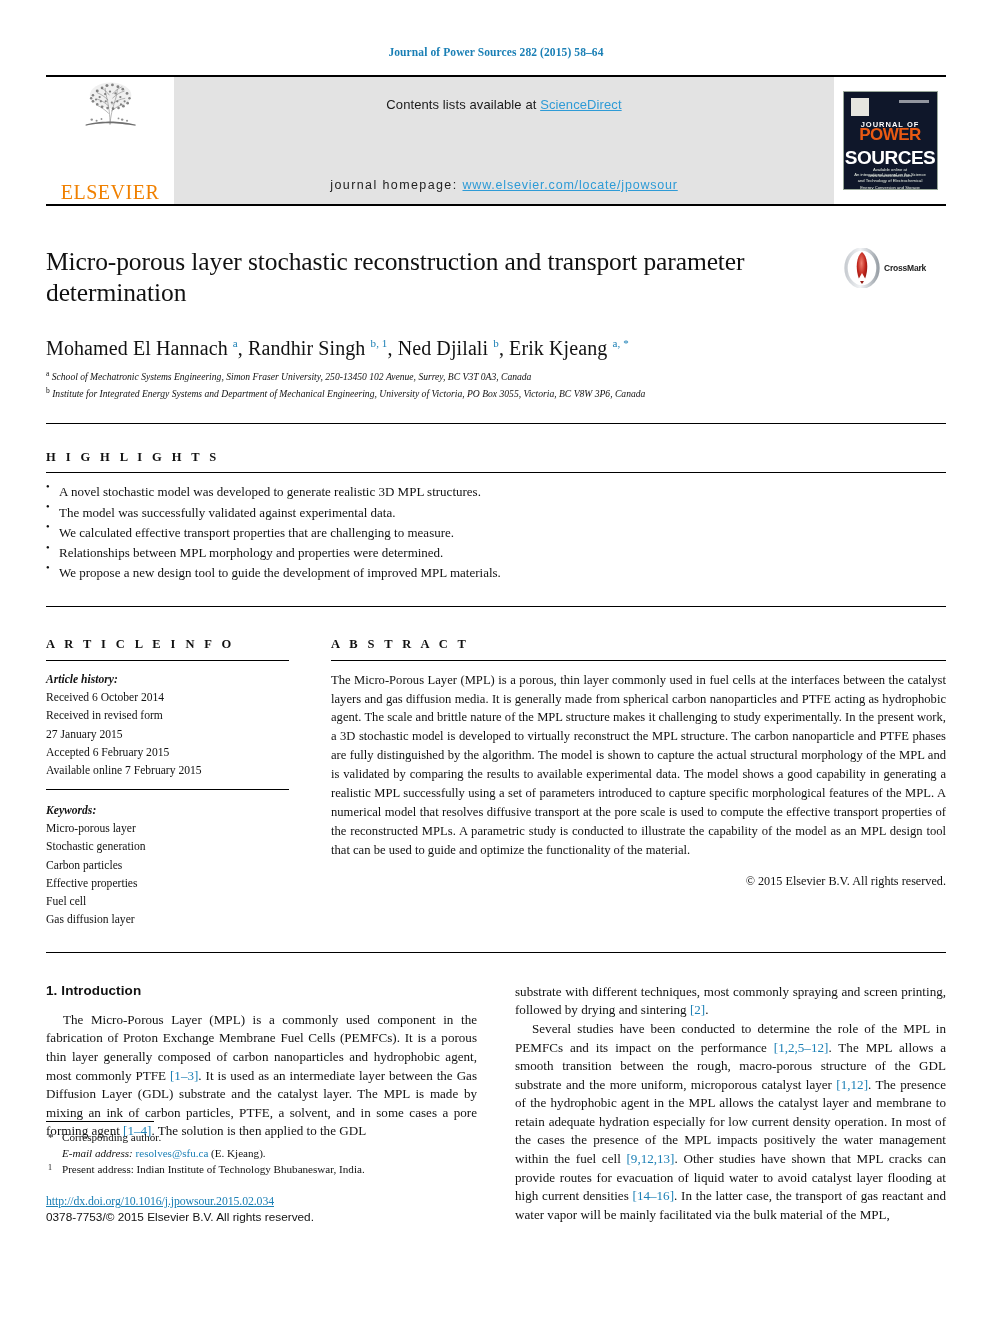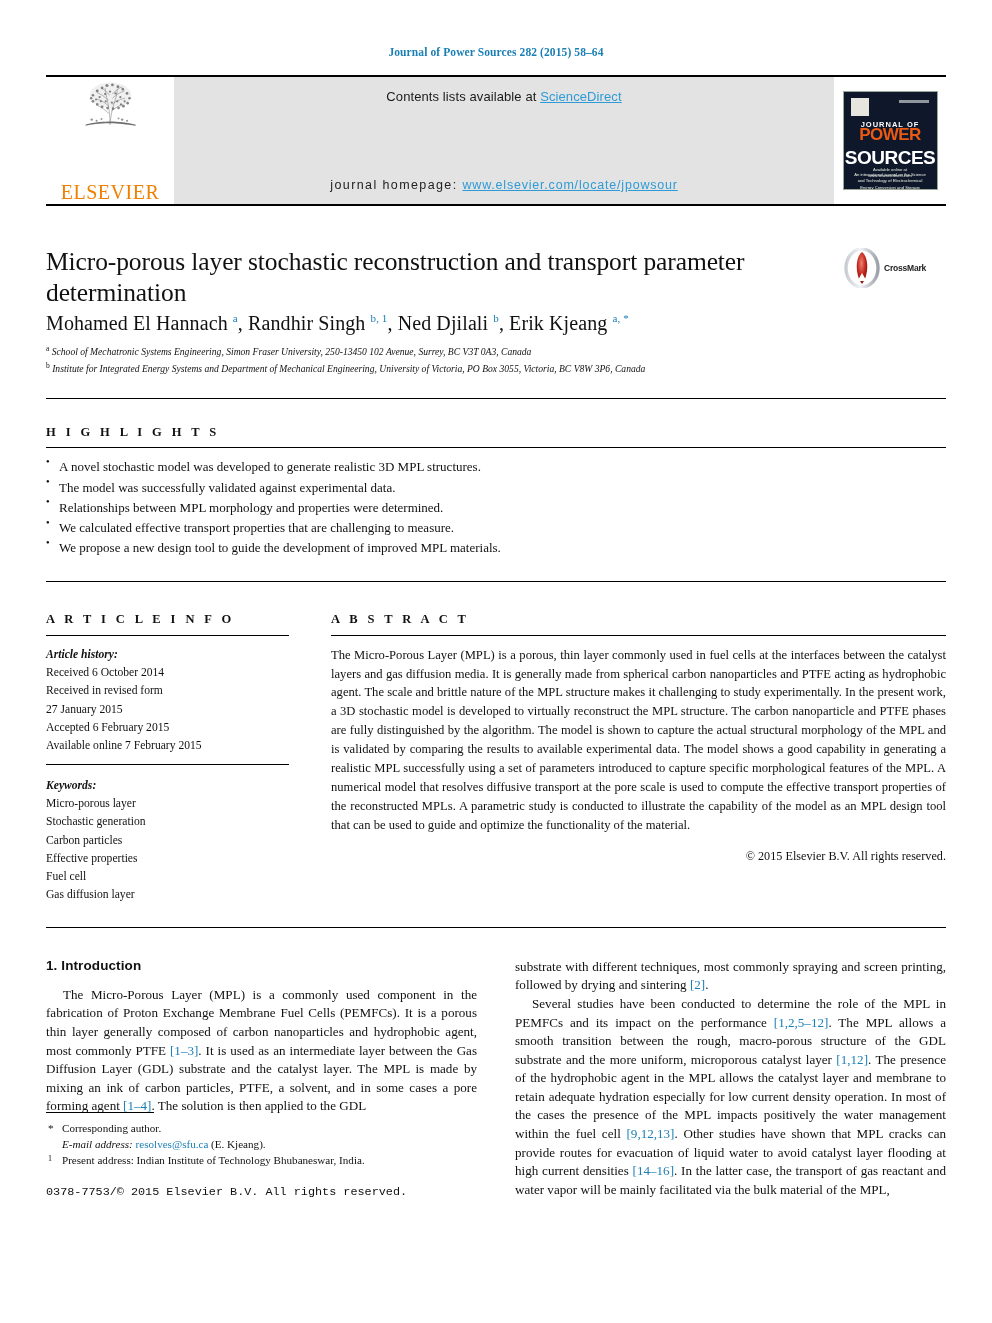--- a/index.html
+++ b/index.html
@@ -65,21 +65,21 @@
     line-height: 1;
     margin-top: 1px;
   }
   .mast-center {
     flex: 1 1 auto;
     background: #e3e3e3;
     display: flex;
     flex-direction: column;
     justify-content: space-between;
     align-items: center;
-    padding: 12px 0 12px 0;
+    padding: 20px 0 12px 0;
     box-sizing: border-box;
   }
   .contents-line {
     font-family: "Liberation Sans", sans-serif;
     font-size: 13px;
     color: #1a1a1a;
     letter-spacing: .1px;
   }
   .contents-line .sd-link {
     color: #2e9bd6;
@@ -167,21 +167,21 @@
     width: 86px; height: 44px;
     display: flex; align-items: center; gap: 4px;
   }
   .crossmark-label {
     font-family: "Liberation Sans", sans-serif;
     font-size: 8.5px; font-weight: 700; color: #222;
     letter-spacing: -0.2px;
   }
 
   .authors {
-    margin-top: 4px;
+    margin-top: 29px;
     font-family: "Liberation Serif", serif;
     font-size: 20px;
     color: #111;
     letter-spacing: .1px;
   }
   .authors sup { font-size: 11px; color: #1a7fb5; vertical-align: super; }
   .affiliations {
     margin-top: 8px;
     font-family: "Liberation Serif", serif;
     font-style: italic;
@@ -314,21 +314,21 @@
   .fn .ital { font-style: italic; }
   .doi-block { margin-top: 17px; }
   .doi-link {
     font-family: "Liberation Serif", serif;
     font-size: 11.8px;
     color: #1a7fb5;
     display: block;
     letter-spacing: -0.1px;
   }
   .issn-line {
-    font-family: Liberation Mono, monospace;
+    font-family: Liberation Sans, sans-serif;
     font-size: 11.8px;
     color: #111;
     margin-top: 1px;
   }
 </style>
 </head>
 <body>
 
 <div class="page">
 
@@ -463,22 +463,22 @@
   </div>
 
   <div class="body-rule"></div>
 
   <div class="section-wrap">
     <div class="sec-head">H I G H L I G H T S</div>
     <div class="highlights-rule-top"></div>
     <ul class="highlights-list">
       <li>A novel stochastic model was developed to generate realistic 3D MPL structures.</li>
       <li>The model was successfully validated against experimental data.</li>
+      <li>We calculated effective transport properties that are challenging to measure.</li>
       <li>Relationships between MPL morphology and properties were determined.</li>
-      <li>We calculated effective transport properties that are challenging to measure.</li>
       <li>We propose a new design tool to guide the development of improved MPL materials.</li>
     </ul>
   </div>
 
   <div class="body-rule"></div>
 
   <div class="info-abstract">
 
     <div class="col-info">
       <div class="sec-head">A R T I C L E   I N F O</div>
@@ -526,20 +526,21 @@
           <span>Corresponding author.</span>
           <br>
           <span class="ital">E-mail address:</span>
           <a class="ref" href="#">resolves@sfu.ca</a><span> (E. Kjeang).</span>
         </div>
         <div class="fn">
           <span class="marker sup">1</span>
           <span>Present address: Indian Institute of Technology Bhubaneswar, India.</span>
         </div>
         <div class="doi-block">
+          <a class="doi-link" href="#">http://dx.doi.org/10.1016/j.jpowsour.2015.02.034</a>
           <div class="issn-line">0378-7753/© 2015 Elsevier B.V. All rights reserved.</div>
         </div>
       </div>
     </div>
 
     <div class="col">
       <p class="para noindent">substrate with different techniques, most commonly spraying and screen printing, followed by drying and sintering <span class="ref">[2]</span>.</p>
       <p class="para">Several studies have been conducted to determine the role of the MPL in PEMFCs and its impact on the performance <span class="ref">[1,2,5–12]</span>. The MPL allows a smooth transition between the rough, macro-porous structure of the GDL substrate and the more uniform, microporous catalyst layer <span class="ref">[1,12]</span>. The presence of the hydrophobic agent in the MPL allows the catalyst layer and membrane to retain adequate hydration especially for low current density operation. In most of the cases the presence of the MPL impacts positively the water management within the fuel cell <span class="ref">[9,12,13]</span>. Other studies have shown that MPL cracks can provide routes for evacuation of liquid water to avoid catalyst layer flooding at high current densities <span class="ref">[14–16]</span>. In the latter case, the transport of gas reactant and water vapor will be mainly facilitated via the bulk material of the MPL,</p>
     </div>
   </div>

